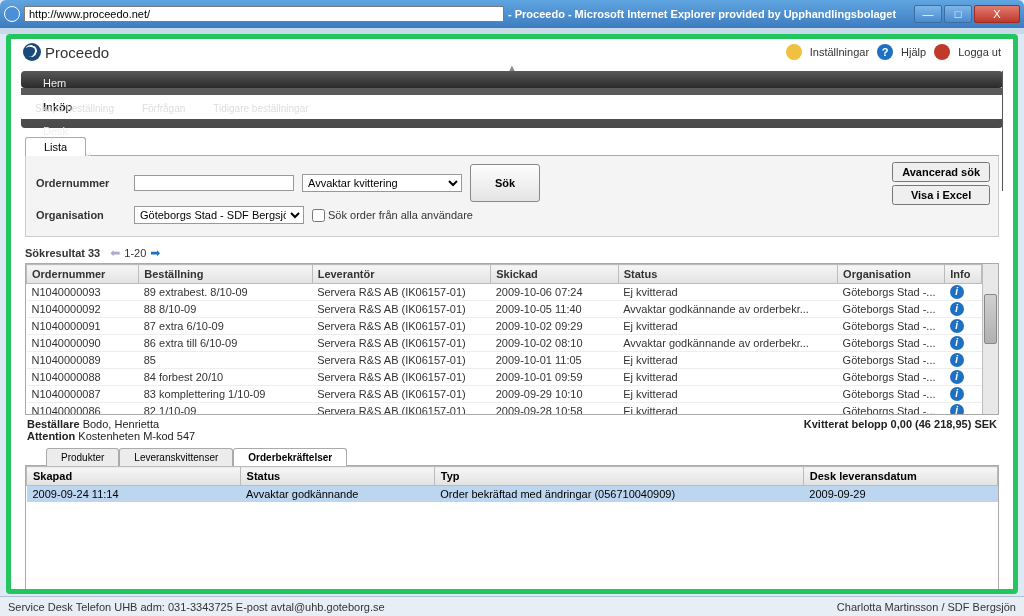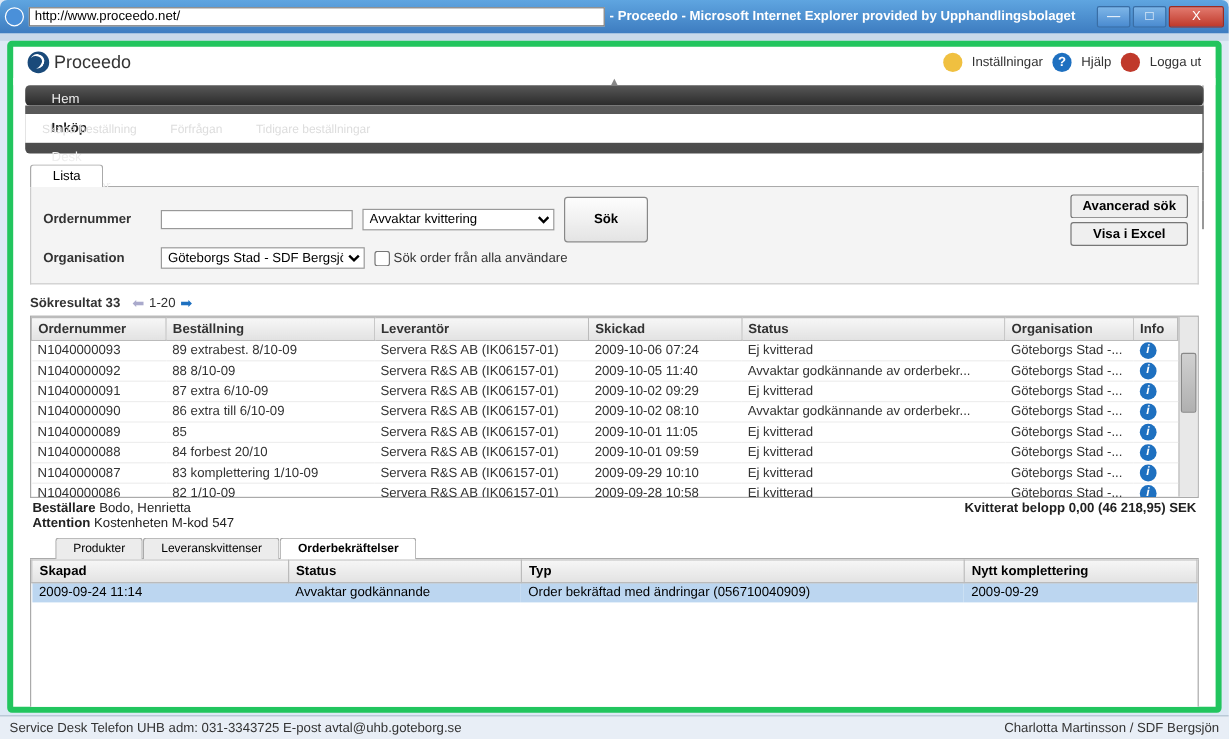--- a/index.html
+++ b/index.html
@@ -302,21 +302,21 @@
             <col style="width:22%">
             <col style="width:20%">
             <col style="width:38%">
             <col style="width:20%">
           </colgroup>
         <thead>
             <tr>
           <th>Skapad</th>
           <th>Status</th>
           <th>Typ</th>
-          <th>Nytt komplettering</th>
+          <th>Desk leveransdatum</th>
         </tr>
           </thead>
         <tbody>
             <tr>
           <td>2009-09-24 11:14</td>
           <td>Avvaktar godkännande</td>
           <td>Order bekräftad med ändringar (056710040909)</td>
           <td>2009-09-29</td>
         </tr>
           </tbody>

